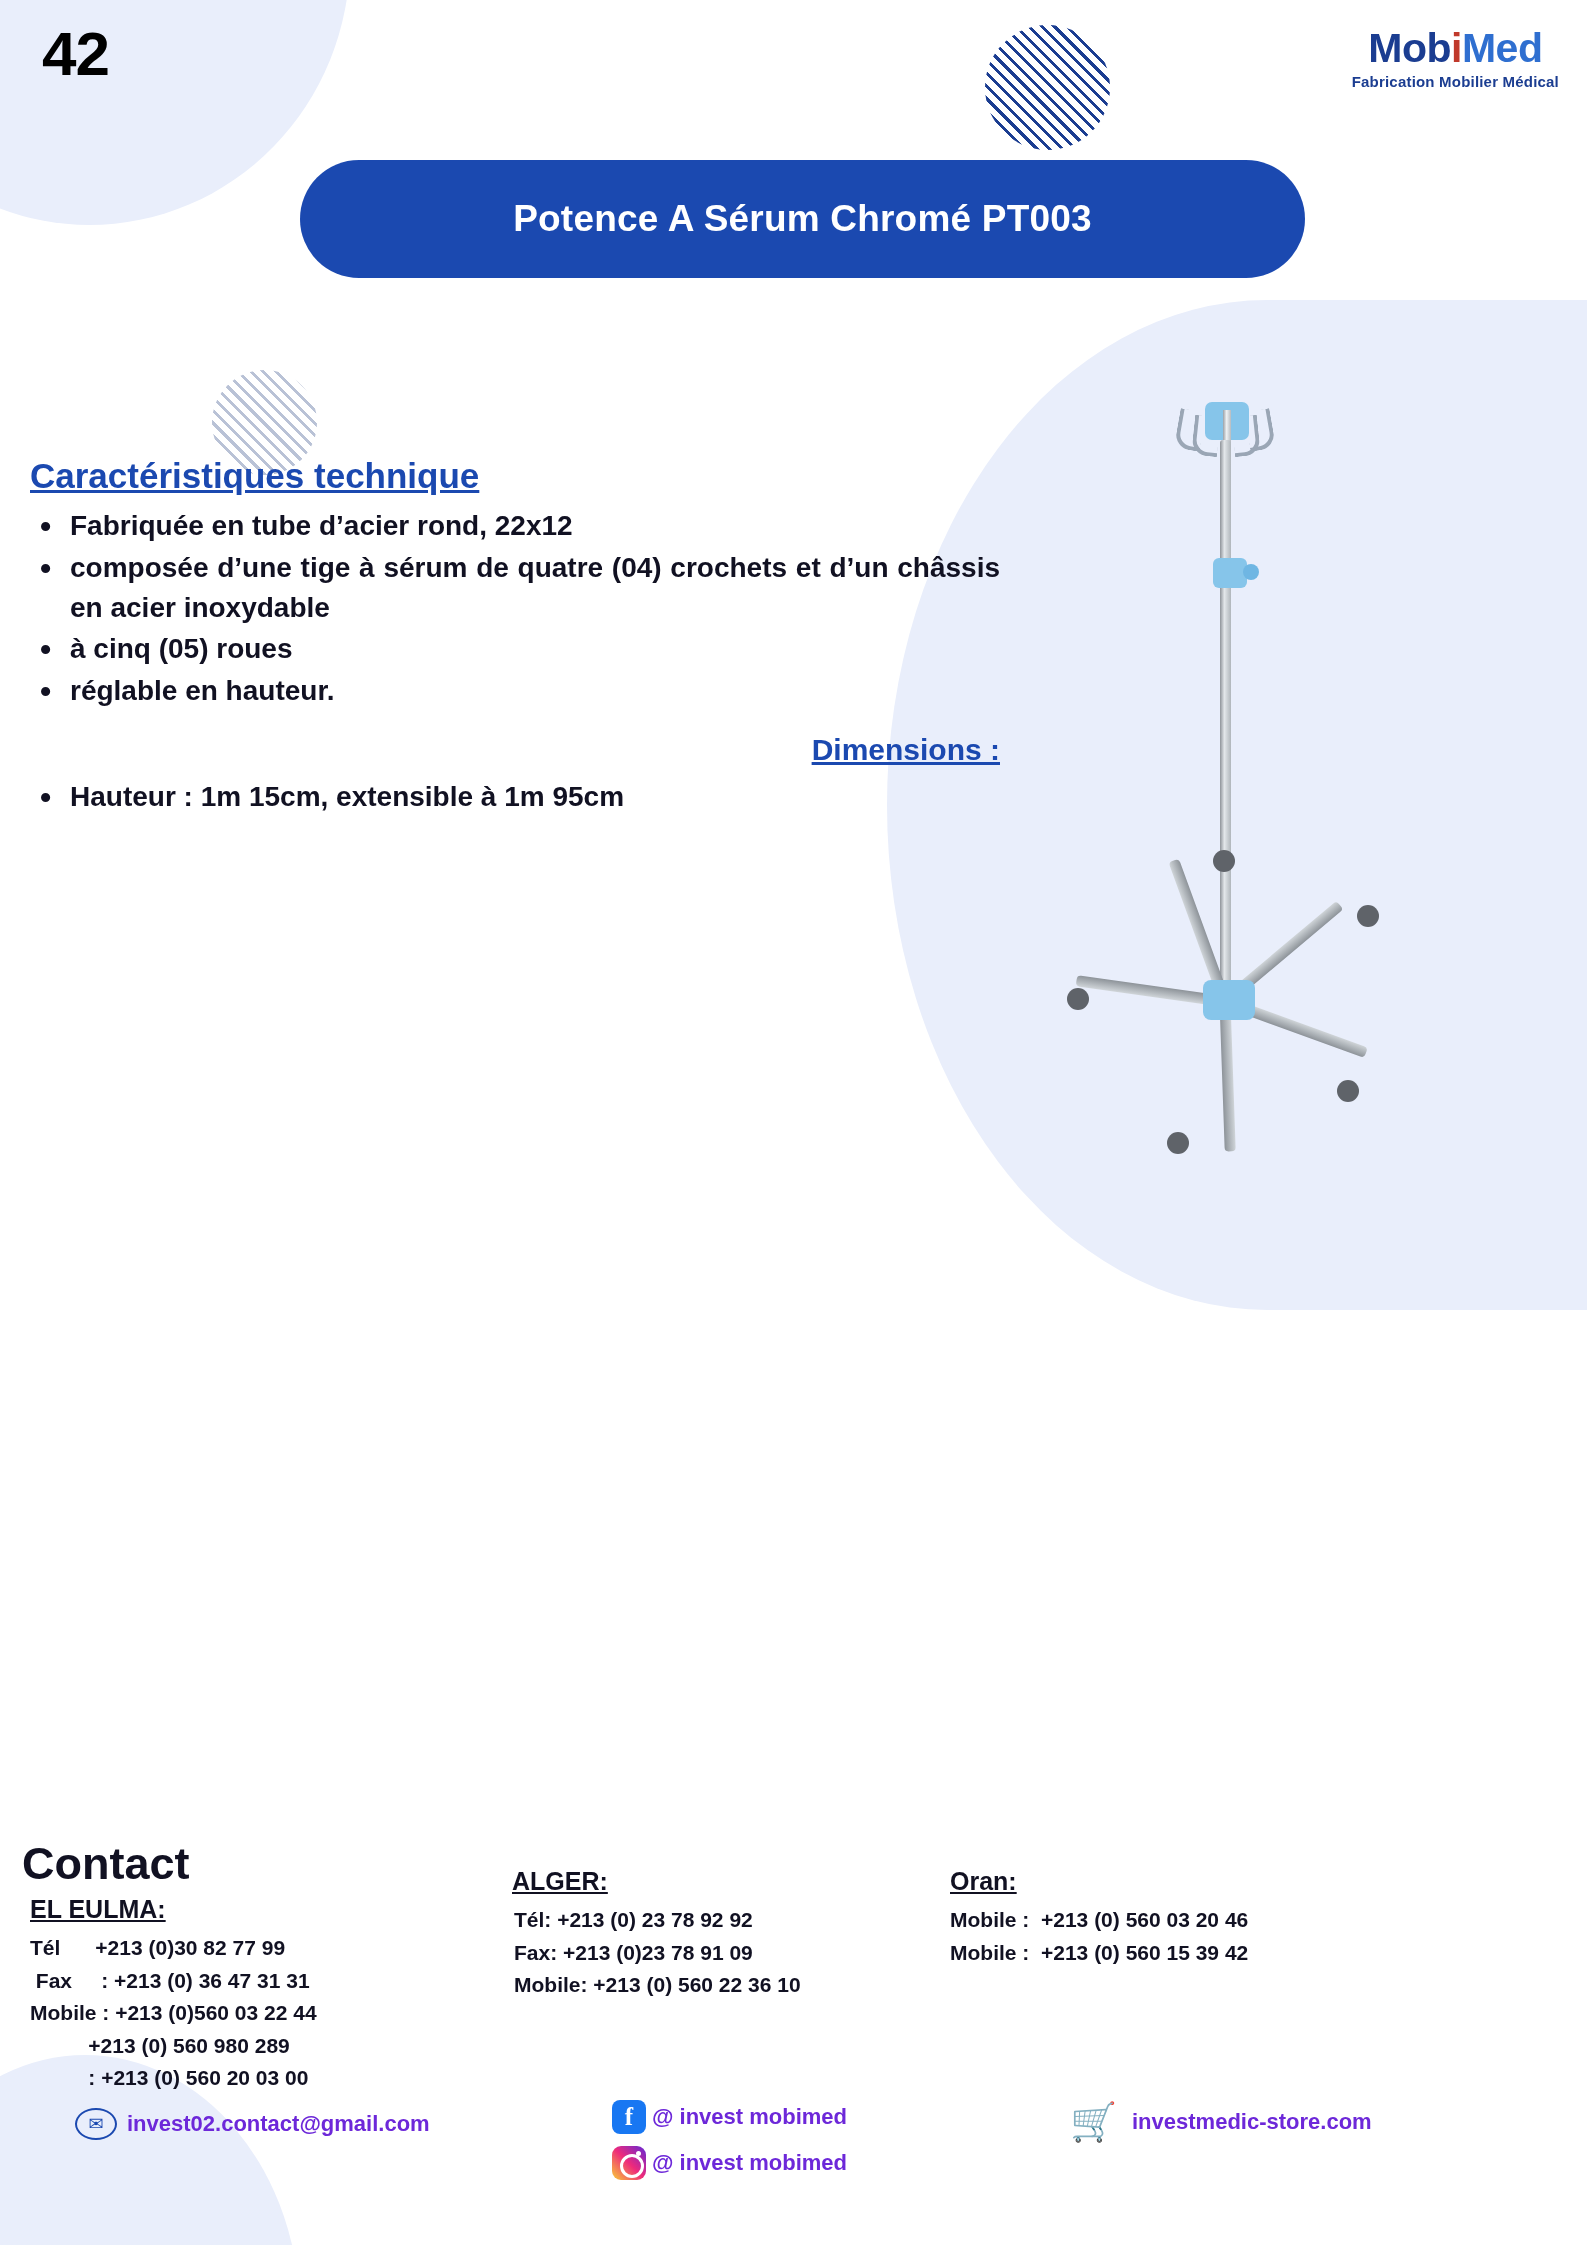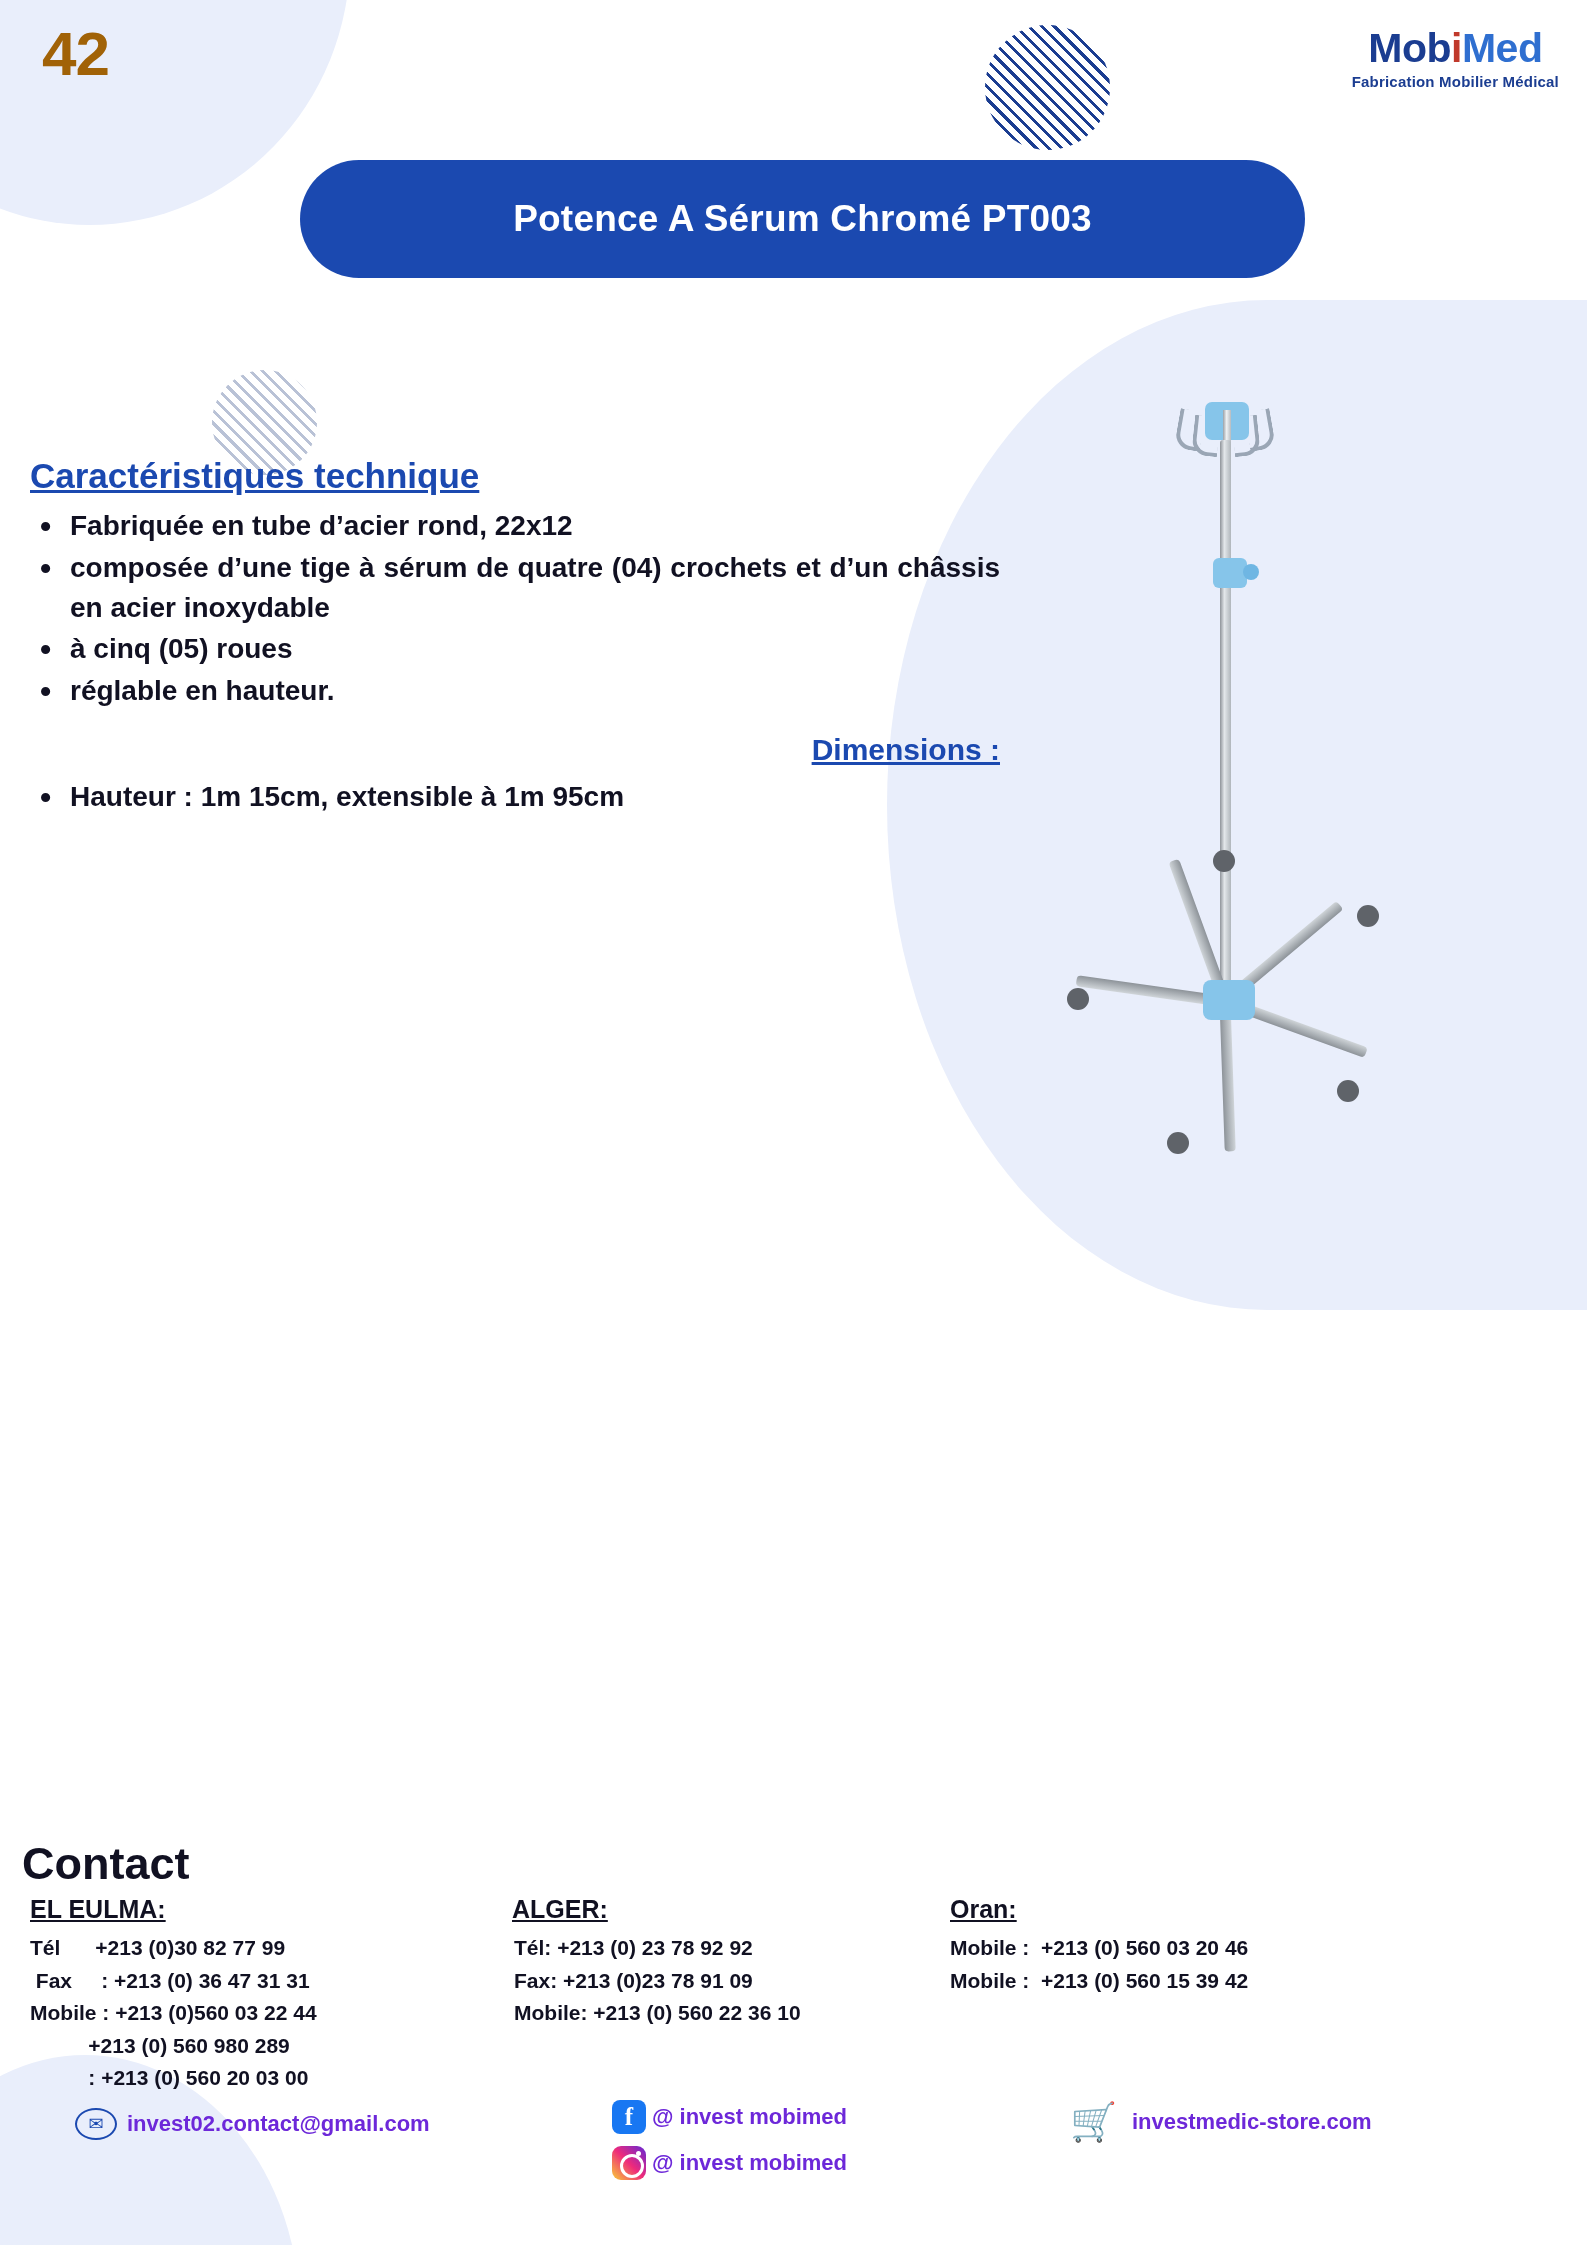--- a/index.html
+++ b/index.html
@@ -52,21 +52,21 @@
   }
   .hatch-dark { color: #1b3d91; }
   .hatch-light { color: #b9c2d6; }
 
   
   .page-number {
     position: absolute;
     left: 42px; top: 18px;
     font-size: 62px;
     font-weight: bold;
-    color: #a16207;
+    color: #000000;
     letter-spacing: -1px;
     z-index: 5;
   }
 
   
   .logo {
     position: absolute;
     right: 28px; top: 28px;
     text-align: center;
     z-index: 5;
@@ -231,21 +231,21 @@
     color:#111122;
     z-index:5;
   }
   .contact-cols {
     position:absolute;
     left: 20px; bottom: 150px;
     width: 1547px;
     z-index:5;
     display:flex;
   }
-  .col-1 { width: 470px; padding-left: 10px; }
+  .col-1 { width: 470px; padding-left: 10px; margin-top: 28px; }
   .col-2 { width: 430px; }
   .col-3 { width: 470px; }
   .ct-head {
     font-size: 25px; font-weight: bold; color:#111122;
     text-decoration: underline; margin-bottom: 8px;
   }
   .ct-line {
     font-size: 21px; font-weight: bold; color:#111122;
     line-height: 1.55; white-space: pre;
   }

